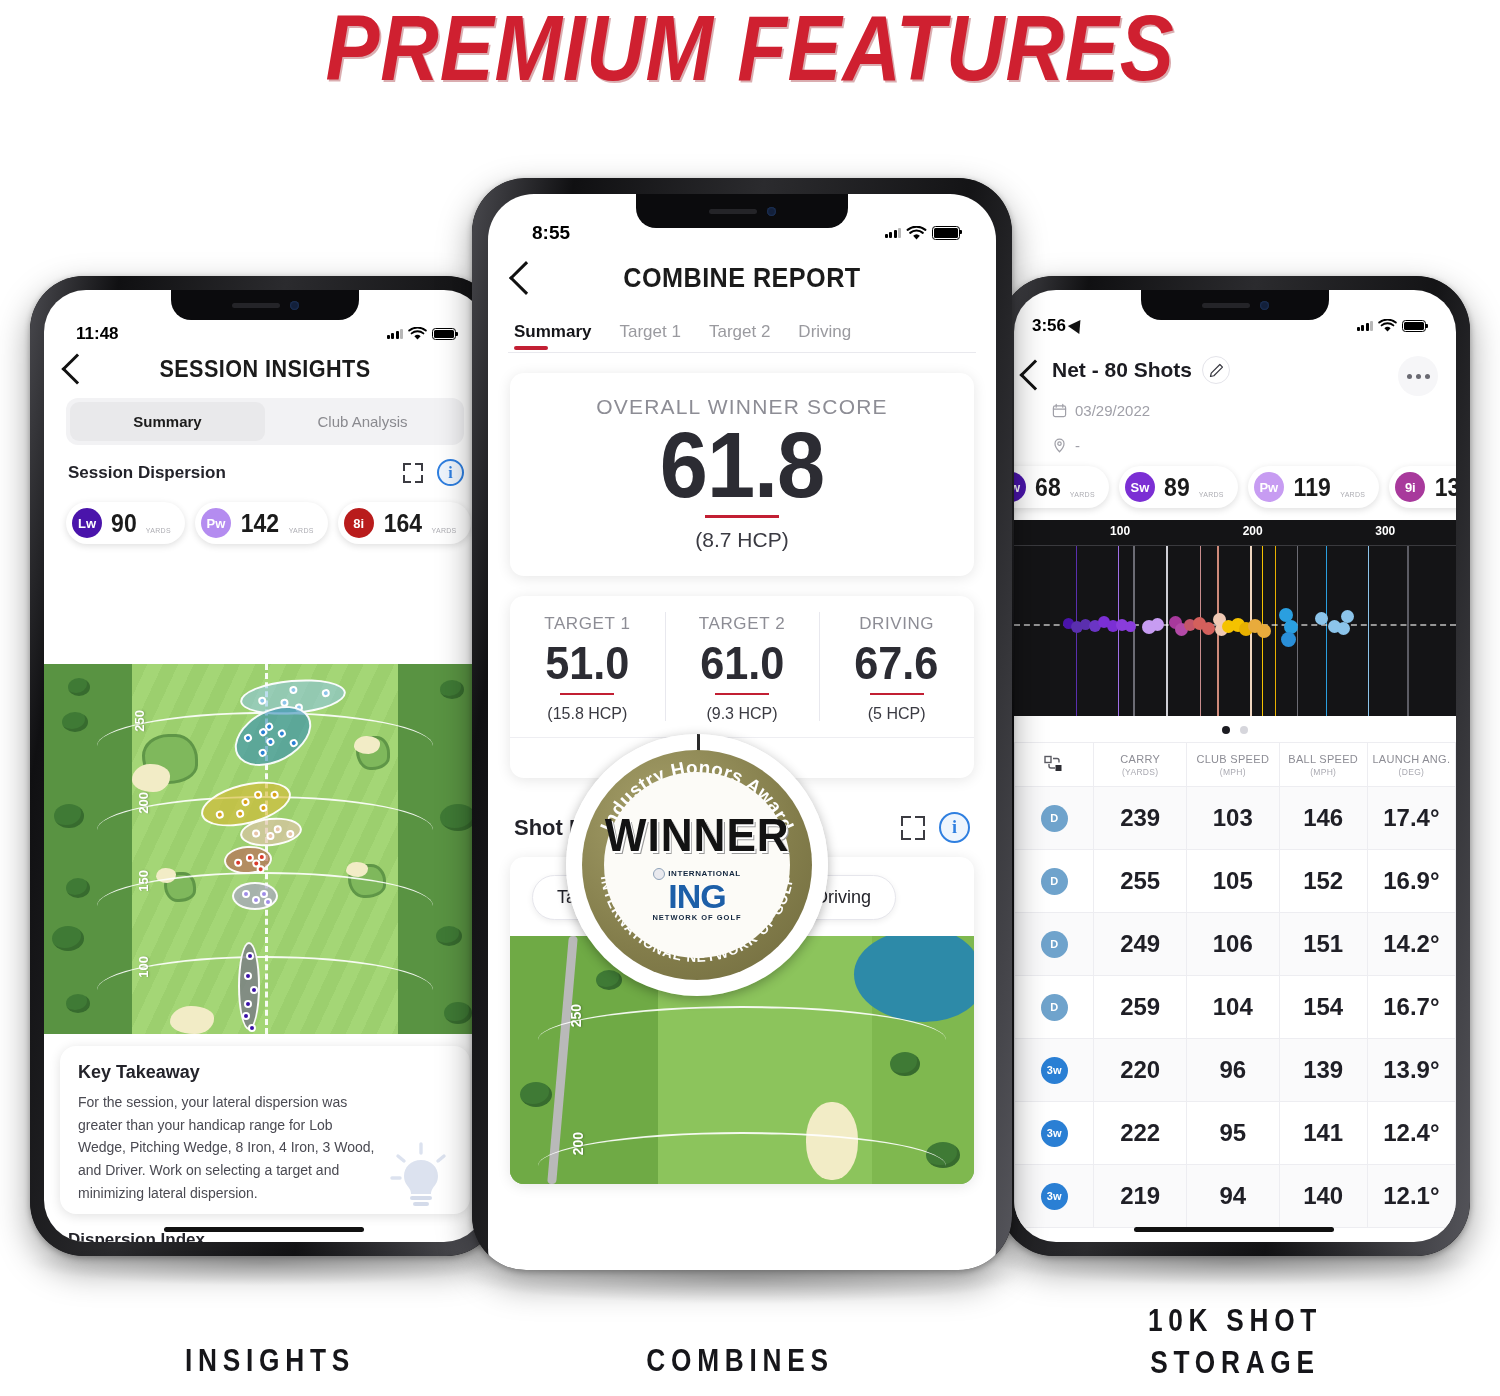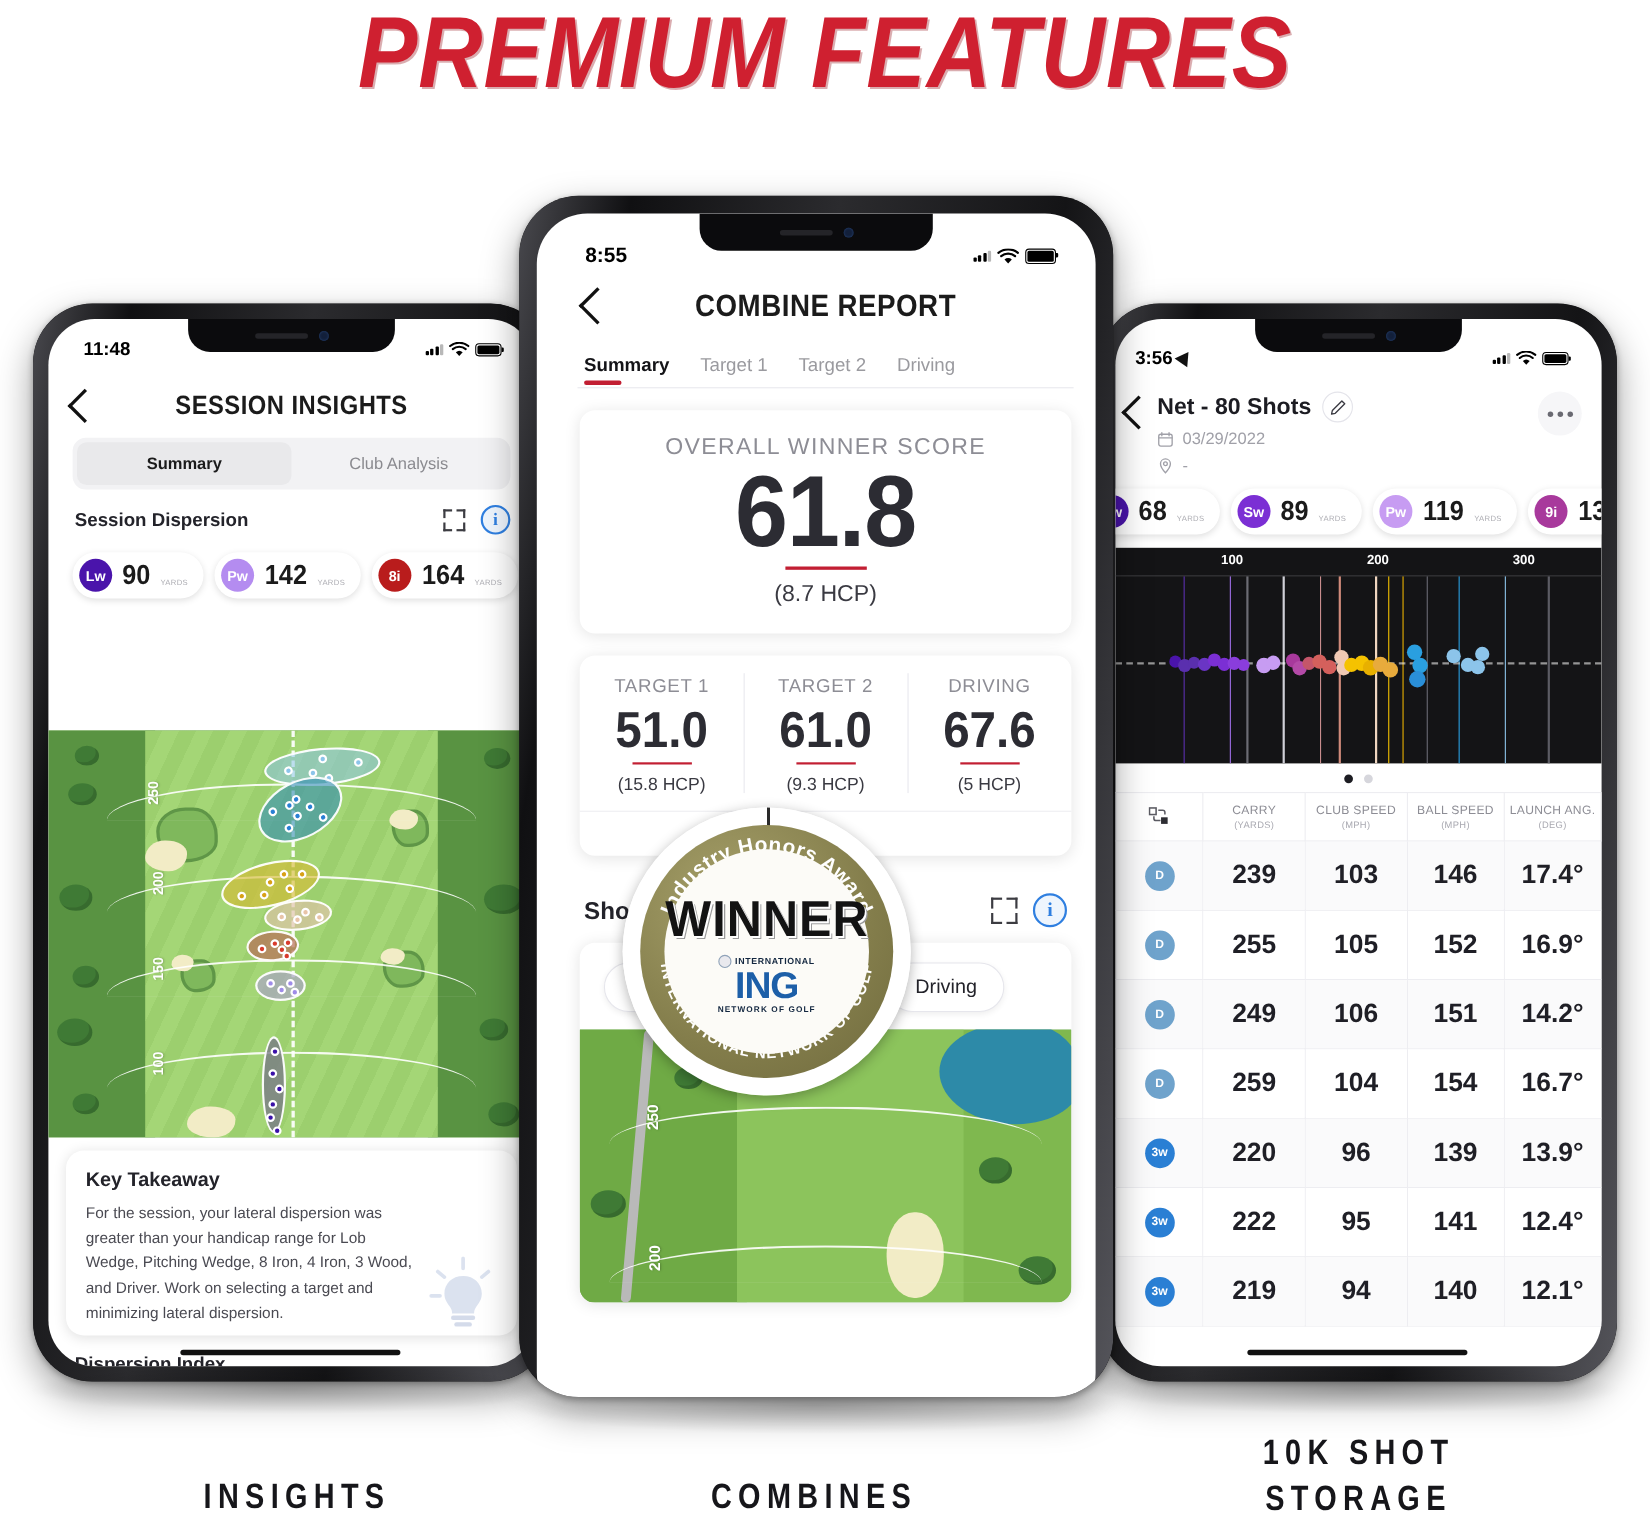--- a/index.html
+++ b/index.html
@@ -91,21 +91,21 @@
     position: absolute; left: 0; right: 0; text-align: center;
     font-family: "Liberation Sans Narrow","Liberation Sans",sans-serif;
     font-weight: 700; letter-spacing: .5px; color: #1b1b1b;
     transform: scaleX(.9);
   }
 
   
   #phone-left { left: 30px; top: 276px; width: 470px; height: 980px; }
   #phone-left .screen { left: 14px; top: 14px; width: 442px; height: 952px; border-radius: 42px; }
   #phone-left .notch { width: 188px; height: 30px; }
-  #phone-left .statusbar { padding: 18px 30px 0 32px; font-size: 17px; text-align: right; }
+  #phone-left .statusbar { padding: 34px 30px 0 32px; font-size: 17px; text-align: right; }
 
   .seg-wrap { margin: 0 22px; background:#f2f2f4; border-radius: 12px; display:flex; padding: 4px; }
   .seg {
     flex:1; text-align:center; padding: 11px 0; font-size: 15px; border-radius: 9px;
     color:#8a8a8f;
   }
   .seg.active { background:#e9e9eb; color:#1b1b1b; font-weight:700; }
 
   .subtabs { display:flex; gap:22px; padding: 16px 24px 0 24px; }
   .subtab { font-size: 15px; color:#9a9a9f; padding-bottom: 6px; position:relative; }
@@ -168,21 +168,21 @@
   }
   .tk-title { font-size:18px; font-weight:700; color:#23232a; margin-bottom: 8px; }
   .tk-body { font-size: 14px; line-height: 1.62; color:#4a4a52; max-width: 300px; }
   .bulb { position:absolute; right: 18px; bottom: 6px; opacity:.5; }
 
   .disp-index { position:absolute; left: 24px; font-size: 17px; font-weight:700; color:#23232a; }
   .home-ind { position:absolute; height: 5px; border-radius:3px; background:#111; }
 
   
   #phone-center { left: 472px; top: 178px; width: 540px; height: 1092px; z-index: 15; }
-  #phone-center .screen { left: 16px; top: 16px; width: 508px; height: 1100px; border-radius: 46px; padding-left: 17px; }
+  #phone-center .screen { left: 16px; top: 16px; width: 508px; height: 1100px; border-radius: 46px; }
   #phone-center .notch { width: 212px; height: 34px; }
   #phone-center .statusbar { padding: 28px 36px 0 44px; font-size: 19px; }
   #phone-center .navbar { height: 64px; margin-top: 52px; padding: 0 26px; }
   #phone-center .nav-title { font-size: 28px; }
 
   .ctabs { display:flex; gap: 28px; padding: 12px 26px 0 26px; }
   .ctab { font-size: 17px; color:#9a9a9f; padding-bottom: 10px; position:relative; }
   .ctab.active { color:#141418; font-weight:700; }
   .ctab.active::after{content:"";position:absolute;left:0;bottom:2px;width:34px;height:4px;background:#c21f33;border-radius:2px;}
   .thinrule { height:1px; background:#e9e9ee; margin: 0 20px; }
@@ -261,21 +261,21 @@
   #phone-right .statusbar { padding: 26px 30px 0 18px; font-size: 17px; }
   .loc-arrow { display:inline-block; width:0;height:0; margin-left:4px;
     border-left: 7px solid transparent; border-right:7px solid transparent; border-bottom: 12px solid #111;
     transform: rotate(35deg); }
 
   .rhead { display:flex; align-items:flex-start; padding: 14px 18px 0 10px; }
   .rtitle-wrap { flex:1; padding-left: 6px; }
   .rtitle-line { display:flex; align-items:center; gap:10px; }
   .rtitle { font-size: 21px; font-weight:700; color:#1c1c22; }
   .pencil-btn { width:28px;height:28px;border-radius:50%;border:1px solid #e4e4ea;display:flex;align-items:center;justify-content:center;}
-  .meta-line { display:flex; align-items:center; gap:8px; margin-top:7px; color:#a0a0a8; font-size:15px; }
+  .meta-line { display:flex; align-items:center; gap:8px; margin-top:18px; color:#a0a0a8; font-size:15px; }
   .dots-btn { width: 40px;height:40px;border-radius:50%;background:#f6f6f8;display:flex;align-items:center;justify-content:center;gap:4px;}
   .dots-btn i { width:5px;height:5px;border-radius:50%;background:#6a6a72; display:block;}
 
   .rchips { display:flex; gap:10px; padding: 12px 0 12px 4px; overflow:hidden; }
 
   .darkchart { position:relative; background:#141416; overflow:hidden; }
   .dc-axis { position:absolute; top:0; left:0; right:0; height: 26px; border-bottom:1px solid #3a3a3e; }
   .dc-tick { position:absolute; top:4px; color:#fff; font-weight:700; font-size:12px; transform:translateX(-50%); }
   .dc-vline { position:absolute; top:26px; bottom:0; width:1.5px; }
   .dc-dash { position:absolute; left:0; right:0; height:0; border-top: 2px dashed rgba(255,255,255,.55); }

